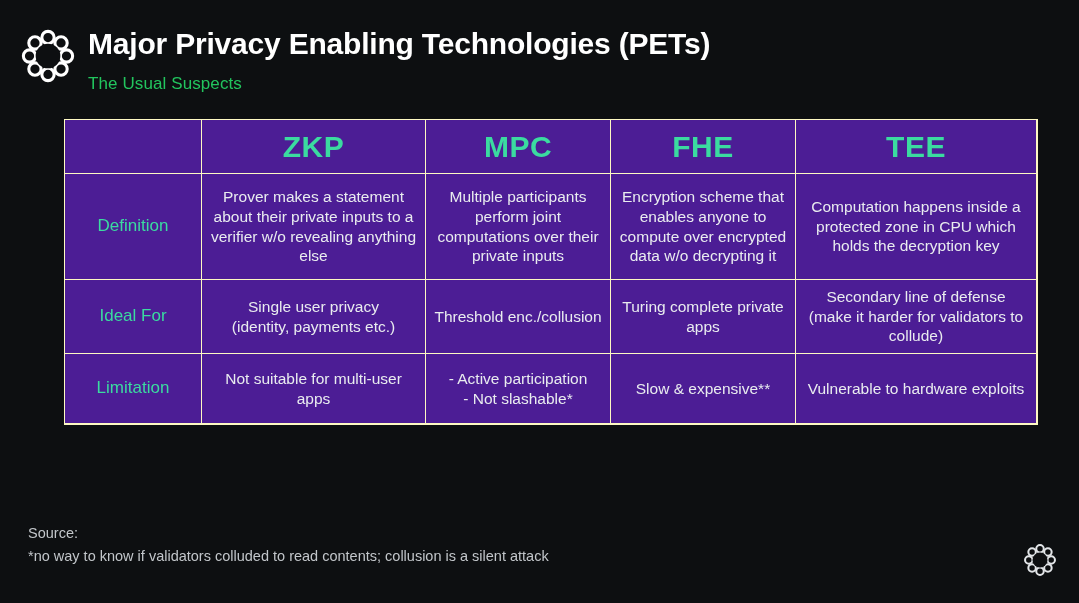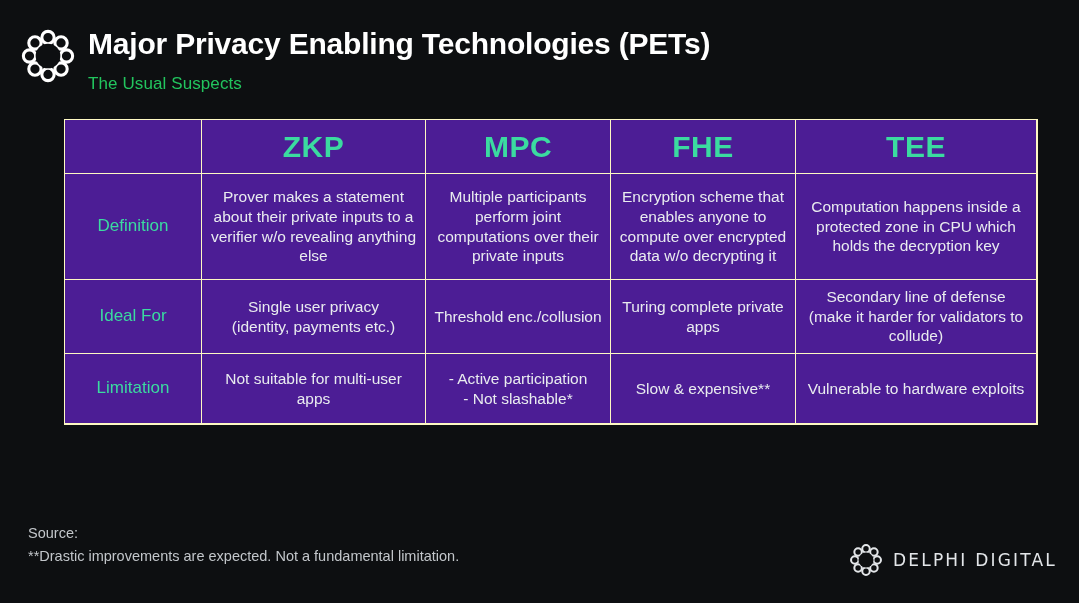--- a/index.html
+++ b/index.html
@@ -226,33 +226,32 @@
 - Not slashable*</td>
         <td class="cell">Slow &amp; expensive**</td>
         <td class="cell">Vulnerable to hardware exploits</td>
       </tr>
     </tbody>
   </table>
 </div>
 
 <div class="footer">
   <div class="footer-line">Source:</div>
-  <div class="footer-line">**Drastic improvements are expected. Not a fundamental limitation.</div>
+  <div class="footer-line">*no way to know if validators colluded to read contents; collusion is a silent attack</div>
 </div>
 
 <div class="footer-logo">
   <div class="mark">
     <svg viewBox="0 0 100 100" aria-hidden="true">
       <g fill="none" stroke="#e3e6e9" stroke-width="6" stroke-linecap="round">
         <circle cx="50" cy="17" r="11"></circle>
         <circle cx="73.3" cy="26.7" r="11"></circle>
         <circle cx="83" cy="50" r="11"></circle>
         <circle cx="73.3" cy="73.3" r="11"></circle>
         <circle cx="50" cy="83" r="11"></circle>
         <circle cx="26.7" cy="73.3" r="11"></circle>
         <circle cx="17" cy="50" r="11"></circle>
         <circle cx="26.7" cy="26.7" r="11"></circle>
       </g>
       <circle cx="50" cy="50" r="22" fill="#0d0f11"></circle>
     </svg>
   </div>
-  <div class="wordmark">DELPHI DIGITAL</div>
 </div>
 
 </body></html>

